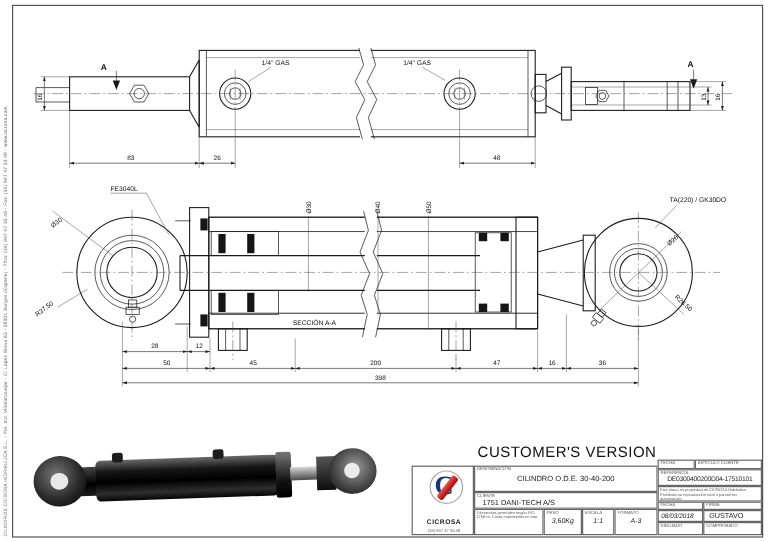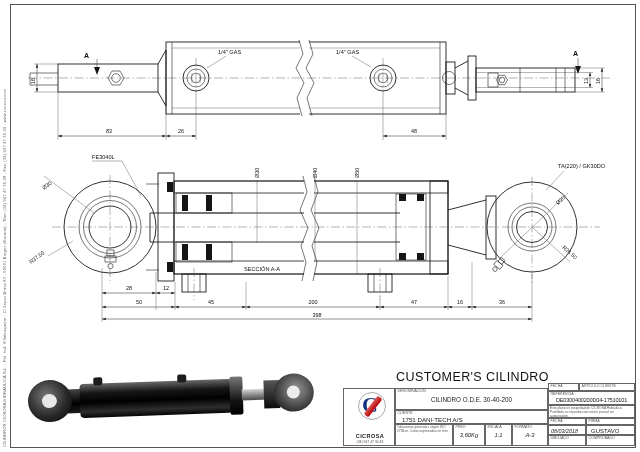--- a/index.html
+++ b/index.html
@@ -260,21 +260,21 @@
     <div class="port1"></div>
     <div class="port2"></div>
     <div class="collar"></div>
     <div class="rod3"></div>
     <div class="clev"></div>
     <div class="eyeR">
         <div class="holeR"></div>
       </div>
   </div>
 
-  <div id="cv">CUSTOMER'S CILINDRO</div>
+  <div id="cv">CUSTOMER'S VERSION</div>
 
   <div id="tb">
 
     <div class="cell" style="left:0;top:5px;width:52px;height:58px;">
       <div id="logoC">
         <span class="cletter">C</span>
         <span class="slash"></span>
       </div>
       <div style="position:absolute;left:0;bottom:6px;width:52px;text-align:center;font-size:5.6px;font-weight:bold;letter-spacing:.4px;">CICROSA</div>
       <div style="position:absolute;left:0;bottom:1px;width:52px;text-align:center;font-size:3.4px;color:#555;">(34) 947 47 30 48</div>

